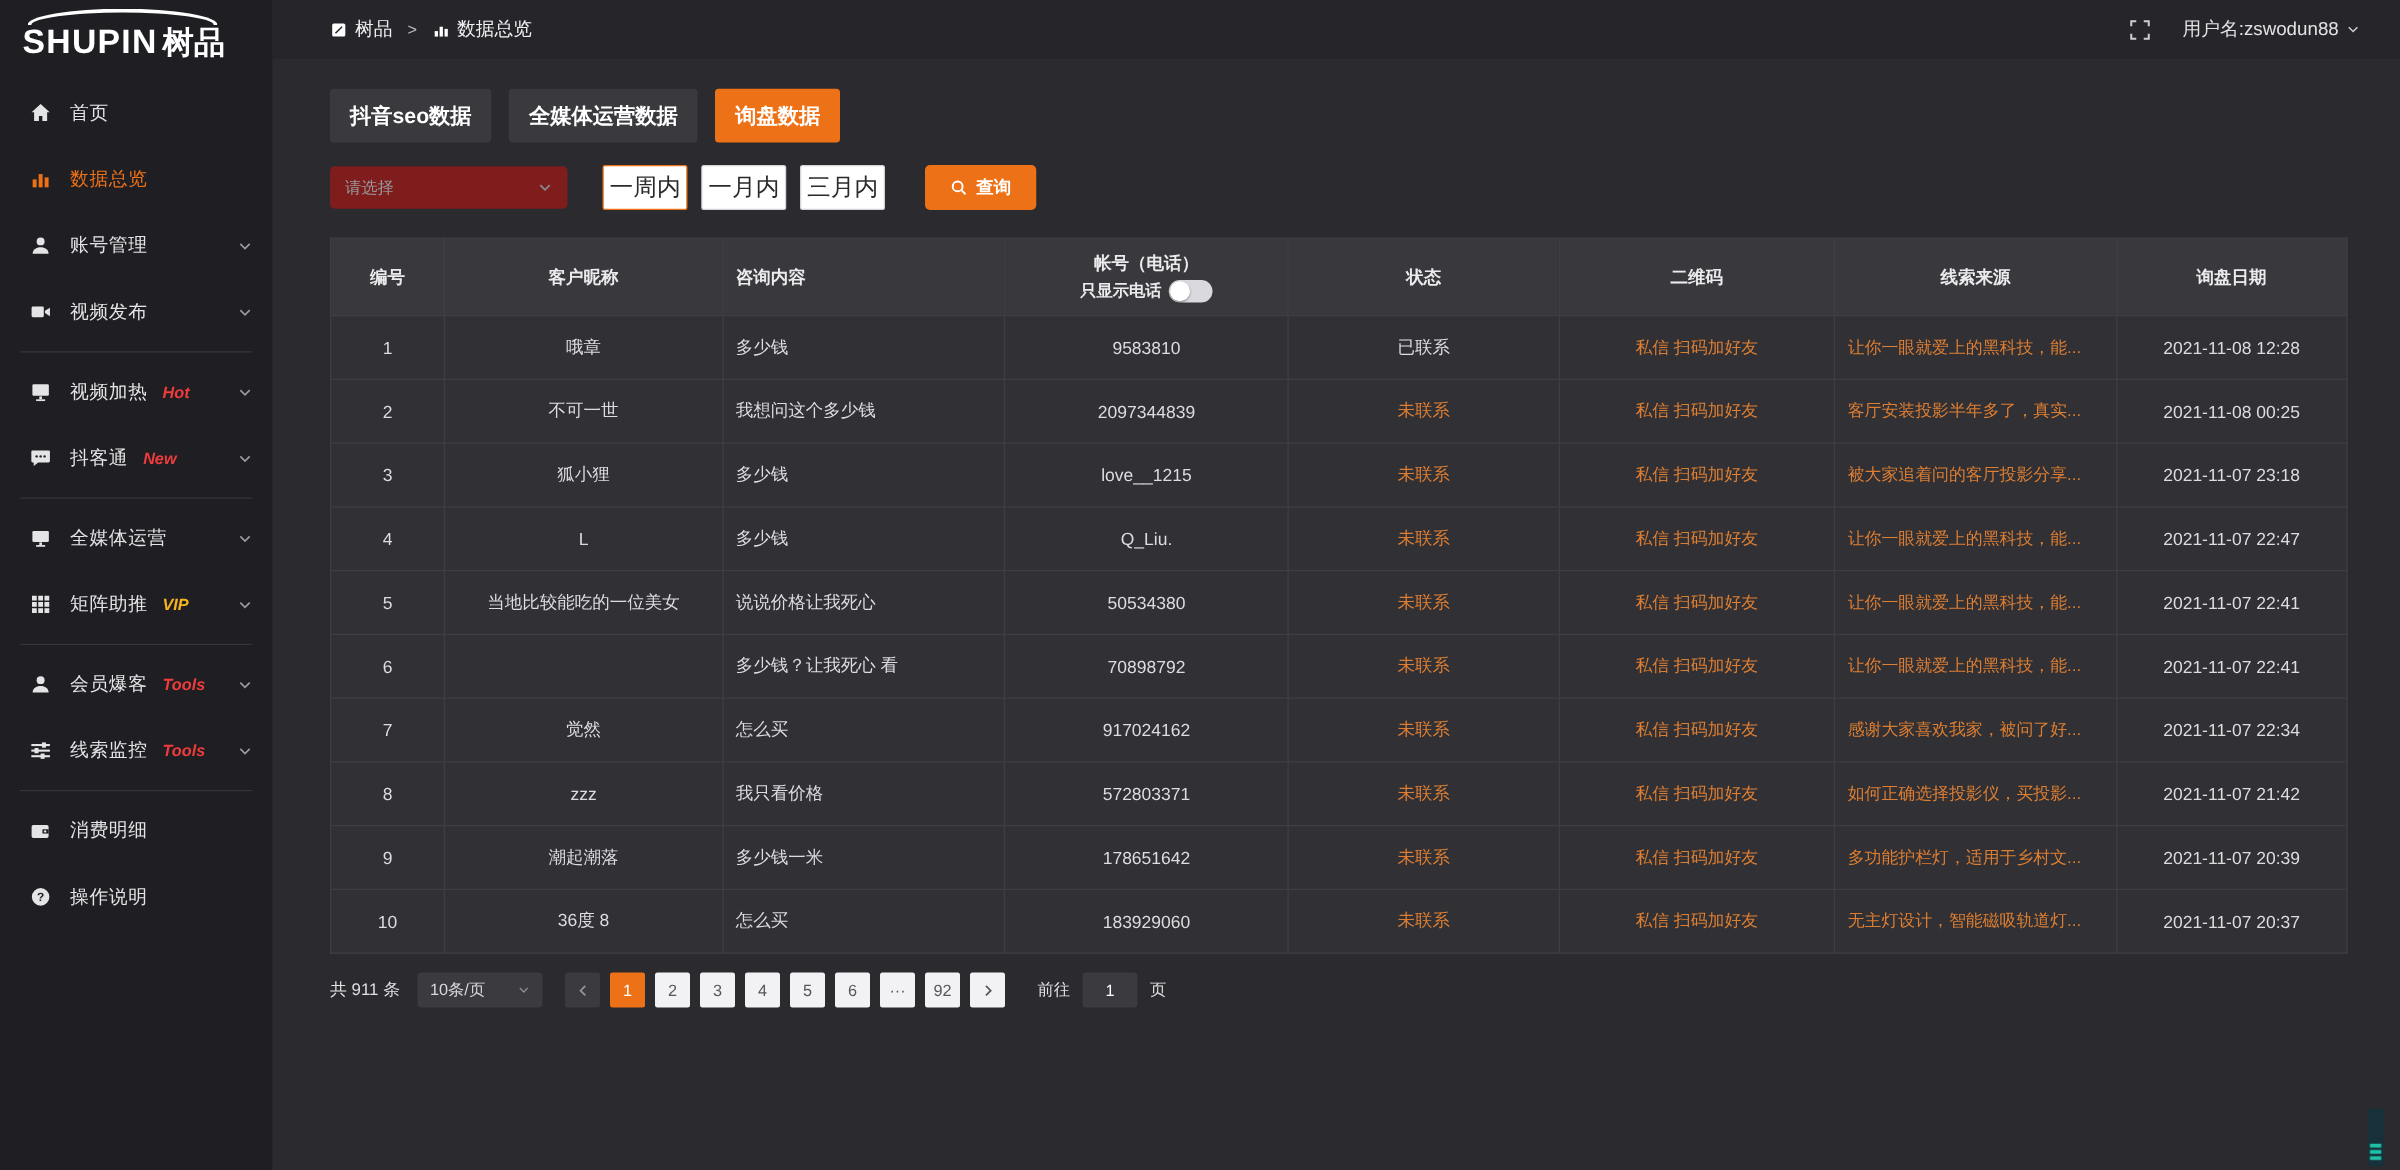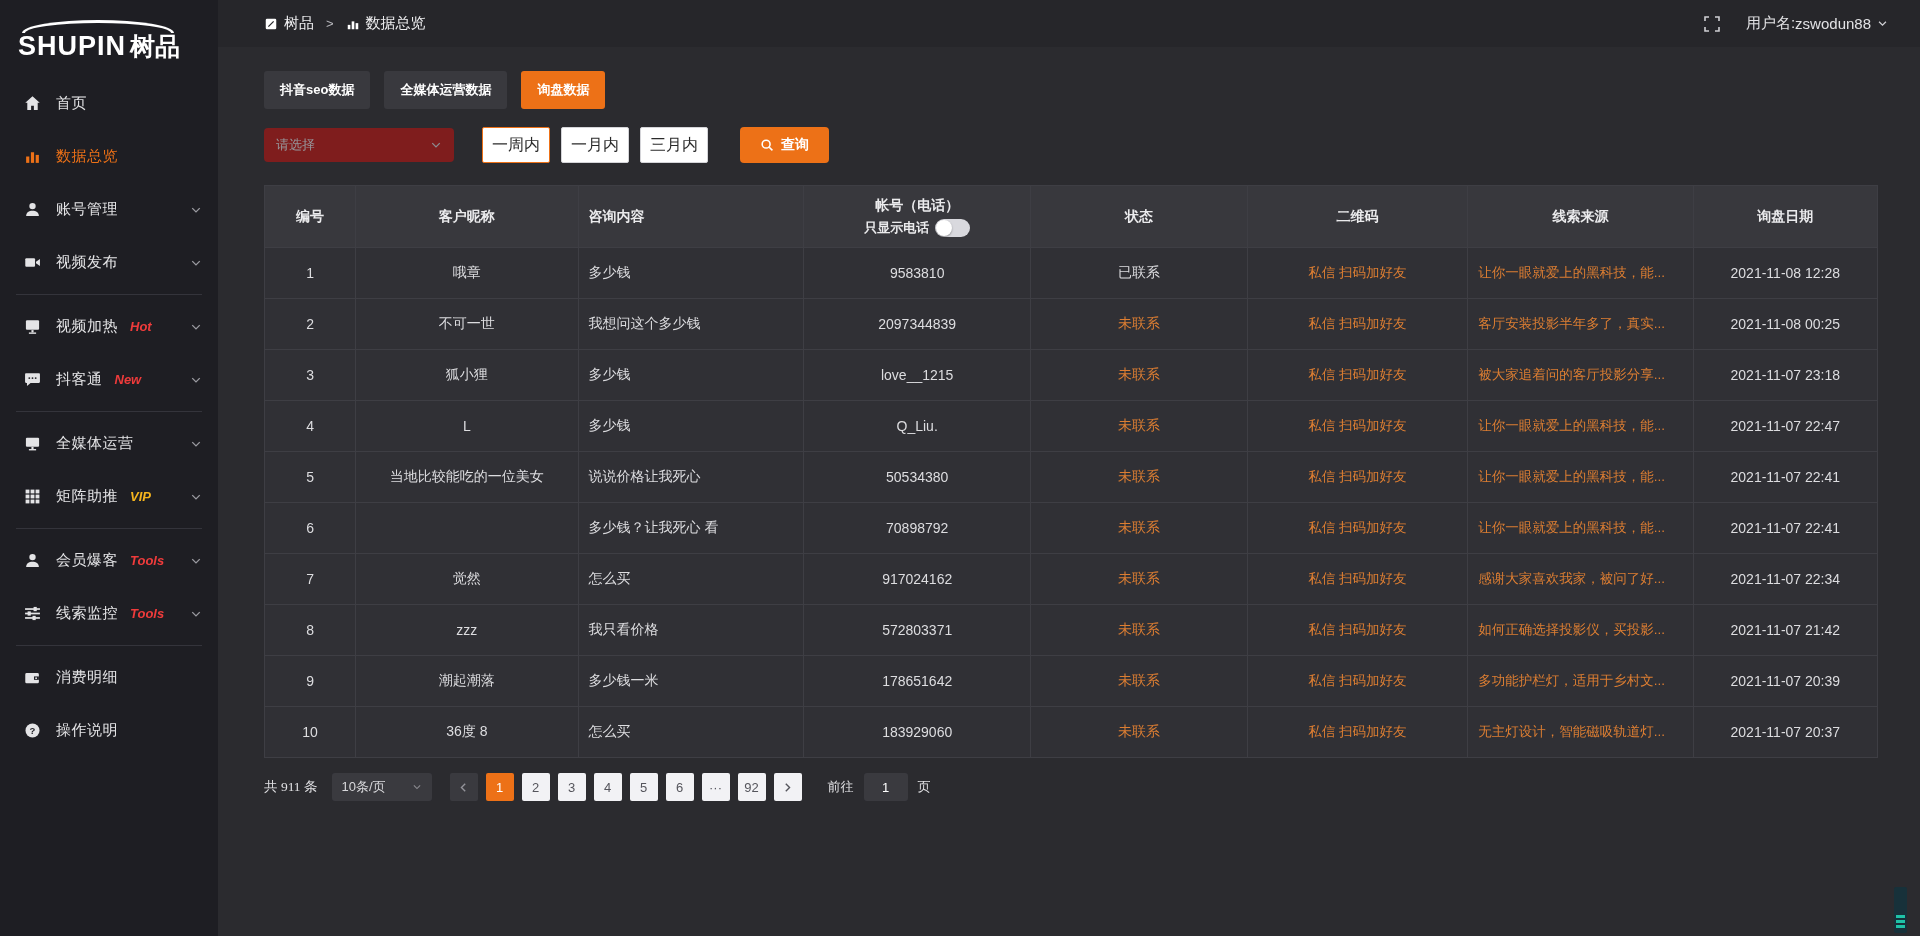--- a/index.html
+++ b/index.html
@@ -3,21 +3,21 @@
 <meta charset="utf-8">
 <style>
   * { box-sizing: border-box; margin: 0; padding: 0; }
   html,body { width:1920px; height:936px; }
   body {
     font-family: "Liberation Sans", "DejaVu Sans", sans-serif;
     background:#2b2b2f; color:#e6e6e8; overflow:hidden; display:flex;
   }
   
   .sidebar { width:218px; height:936px; background:#1e1e23; flex-shrink:0; display:flex; flex-direction:column; }
-  .logo { padding:20px 16px 4px 18px; }
+  .logo { padding:7px 16px 4px 18px; }
   .logo-arc { width:152px; height:13px; border:3px solid #fff; border-bottom:none;
               border-radius:76px 76px 0 0 / 13px 13px 0 0; margin-left:4px; }
   .logo-text { display:flex; align-items:baseline; margin-top:-3px; }
   .logo-en { font-size:27px; font-weight:800; letter-spacing:1px; color:#fff; }
   .logo-cn { font-size:25px; font-weight:700; color:#fff; margin-left:4px; }
   .menu { padding-top:10px; }
   .menu-item { height:53px; display:flex; align-items:center; padding:0 16px 0 24px;
                font-size:15px; color:#e4e4e6; cursor:pointer; }
   .menu-item.active { color:#ED7117; }
   .mi-icon { width:17px; height:17px; margin-right:15px; display:inline-flex; }
@@ -36,31 +36,31 @@
   .crumb-sep { color:#b9b9be; margin:0 12px; font-size:13px; }
   .crumb .ic { display:inline-flex; margin-right:6px; }
   .topbar-right { margin-left:auto; display:flex; align-items:center; color:#e2e2e5; font-size:15px; }
   .fs-icon { display:inline-flex; margin-right:26px; color:#cfcfd3; cursor:pointer; }
   .fs-icon svg { width:16px; height:16px; }
   .user-caret { display:inline-flex; margin-left:6px; color:#cfcfd3; }
   .user-caret svg { width:11px; height:11px; }
   .content { flex:1; background:#2b2b2f; padding:16px 42px 0 46px; }
   
   .tab-bar { display:flex; gap:14px; margin-top:8px; }
-  .tab { background:#39393e; color:#fff; font-size:13px; padding:10px 16px; border-radius:3px;
+  .tab { background:#39393e; color:#fff; font-size:17px; padding:10px 16px; border-radius:3px;
          cursor:pointer; font-weight:600; }
   .tab.active { background:#ED7117; }
   
   .filter-row { display:flex; align-items:center; margin-top:18px; }
   .select { width:190px; height:34px; background:#7f1d1d; border-radius:4px; color:#97979c;
             font-size:13px; display:flex; align-items:center; padding:0 12px; cursor:pointer; }
   .select .sel-caret { margin-left:auto; color:#8b8b90; display:inline-flex; }
   .select .sel-caret svg { width:12px; height:12px; }
   .period-group { display:flex; gap:11px; margin-left:28px; }
-  .period { width:68px; height:36px; background:#fff; color:#2a2a2a; font-size:16px;
+  .period { width:68px; height:36px; background:#fff; color:#2a2a2a; font-size:19px;
             border:1px solid #d4d4d8; border-radius:2px; display:flex; align-items:center;
             justify-content:center; cursor:pointer; }
   .period.active { border:1px solid #ED7117; }
   .query-btn { margin-left:32px; height:36px; padding:0 20px; background:#ED7117; color:#fff;
                border-radius:4px; font-size:14px; display:flex; align-items:center; gap:7px;
                cursor:pointer; font-weight:600; }
   .query-btn svg { width:14px; height:14px; }
   
   table { width:100%; border-collapse:collapse; margin-top:22px; background:#303035;
           font-size:14px; table-layout:fixed; }
@@ -77,21 +77,21 @@
   td.src-cell, td.qr-cell { font-size:13.5px; }
   .th-acct { line-height:1.4;text-align:center; }
   .toggle-line { display:flex; align-items:center; justify-content:center; gap:6px;
                  font-size:13px; font-weight:700; margin-top:3px; }
   .toggle { width:35px; height:18px; border-radius:9px; background:#d9d9de; position:relative;
             cursor:pointer; display:inline-block; }
   .toggle .knob { position:absolute; left:1px; top:1px; width:16px; height:16px; border-radius:50%;
                   background:#fff; box-shadow:0 1px 2px rgba(0,0,0,.35); }
   
   .pagination { display:flex; align-items:center; margin-top:15px; font-size:13px; color:#e0e0e3; }
-  .pg-total { margin-right:14px; font-size:13.5px;font-family:Liberation Serif, serif; }
+  .pg-total { margin-right:14px; font-size:13.5px; }
   .pg-size { width:100px; height:28px; background:#3a3a3f; border-radius:3px; display:flex;
              align-items:center; padding:0 10px; color:#d8d8db; cursor:pointer; }
   .pg-size .sel-caret { margin-left:auto; color:#8b8b90; display:inline-flex; }
   .pg-size .sel-caret svg { width:10px; height:10px; }
   .pg-arrow { width:28px; height:28px; border-radius:2px; display:flex; align-items:center;
               justify-content:center; cursor:pointer; }
   .pg-prev { background:#3a3a3f; color:#93939a; margin-left:18px; }
   .pg-next { background:#f2f2f5; color:#55555c; margin-left:8px; }
   .pg-arrow svg { width:11px; height:11px; }
   .pages { display:flex; margin-left:8px; gap:8px; }

